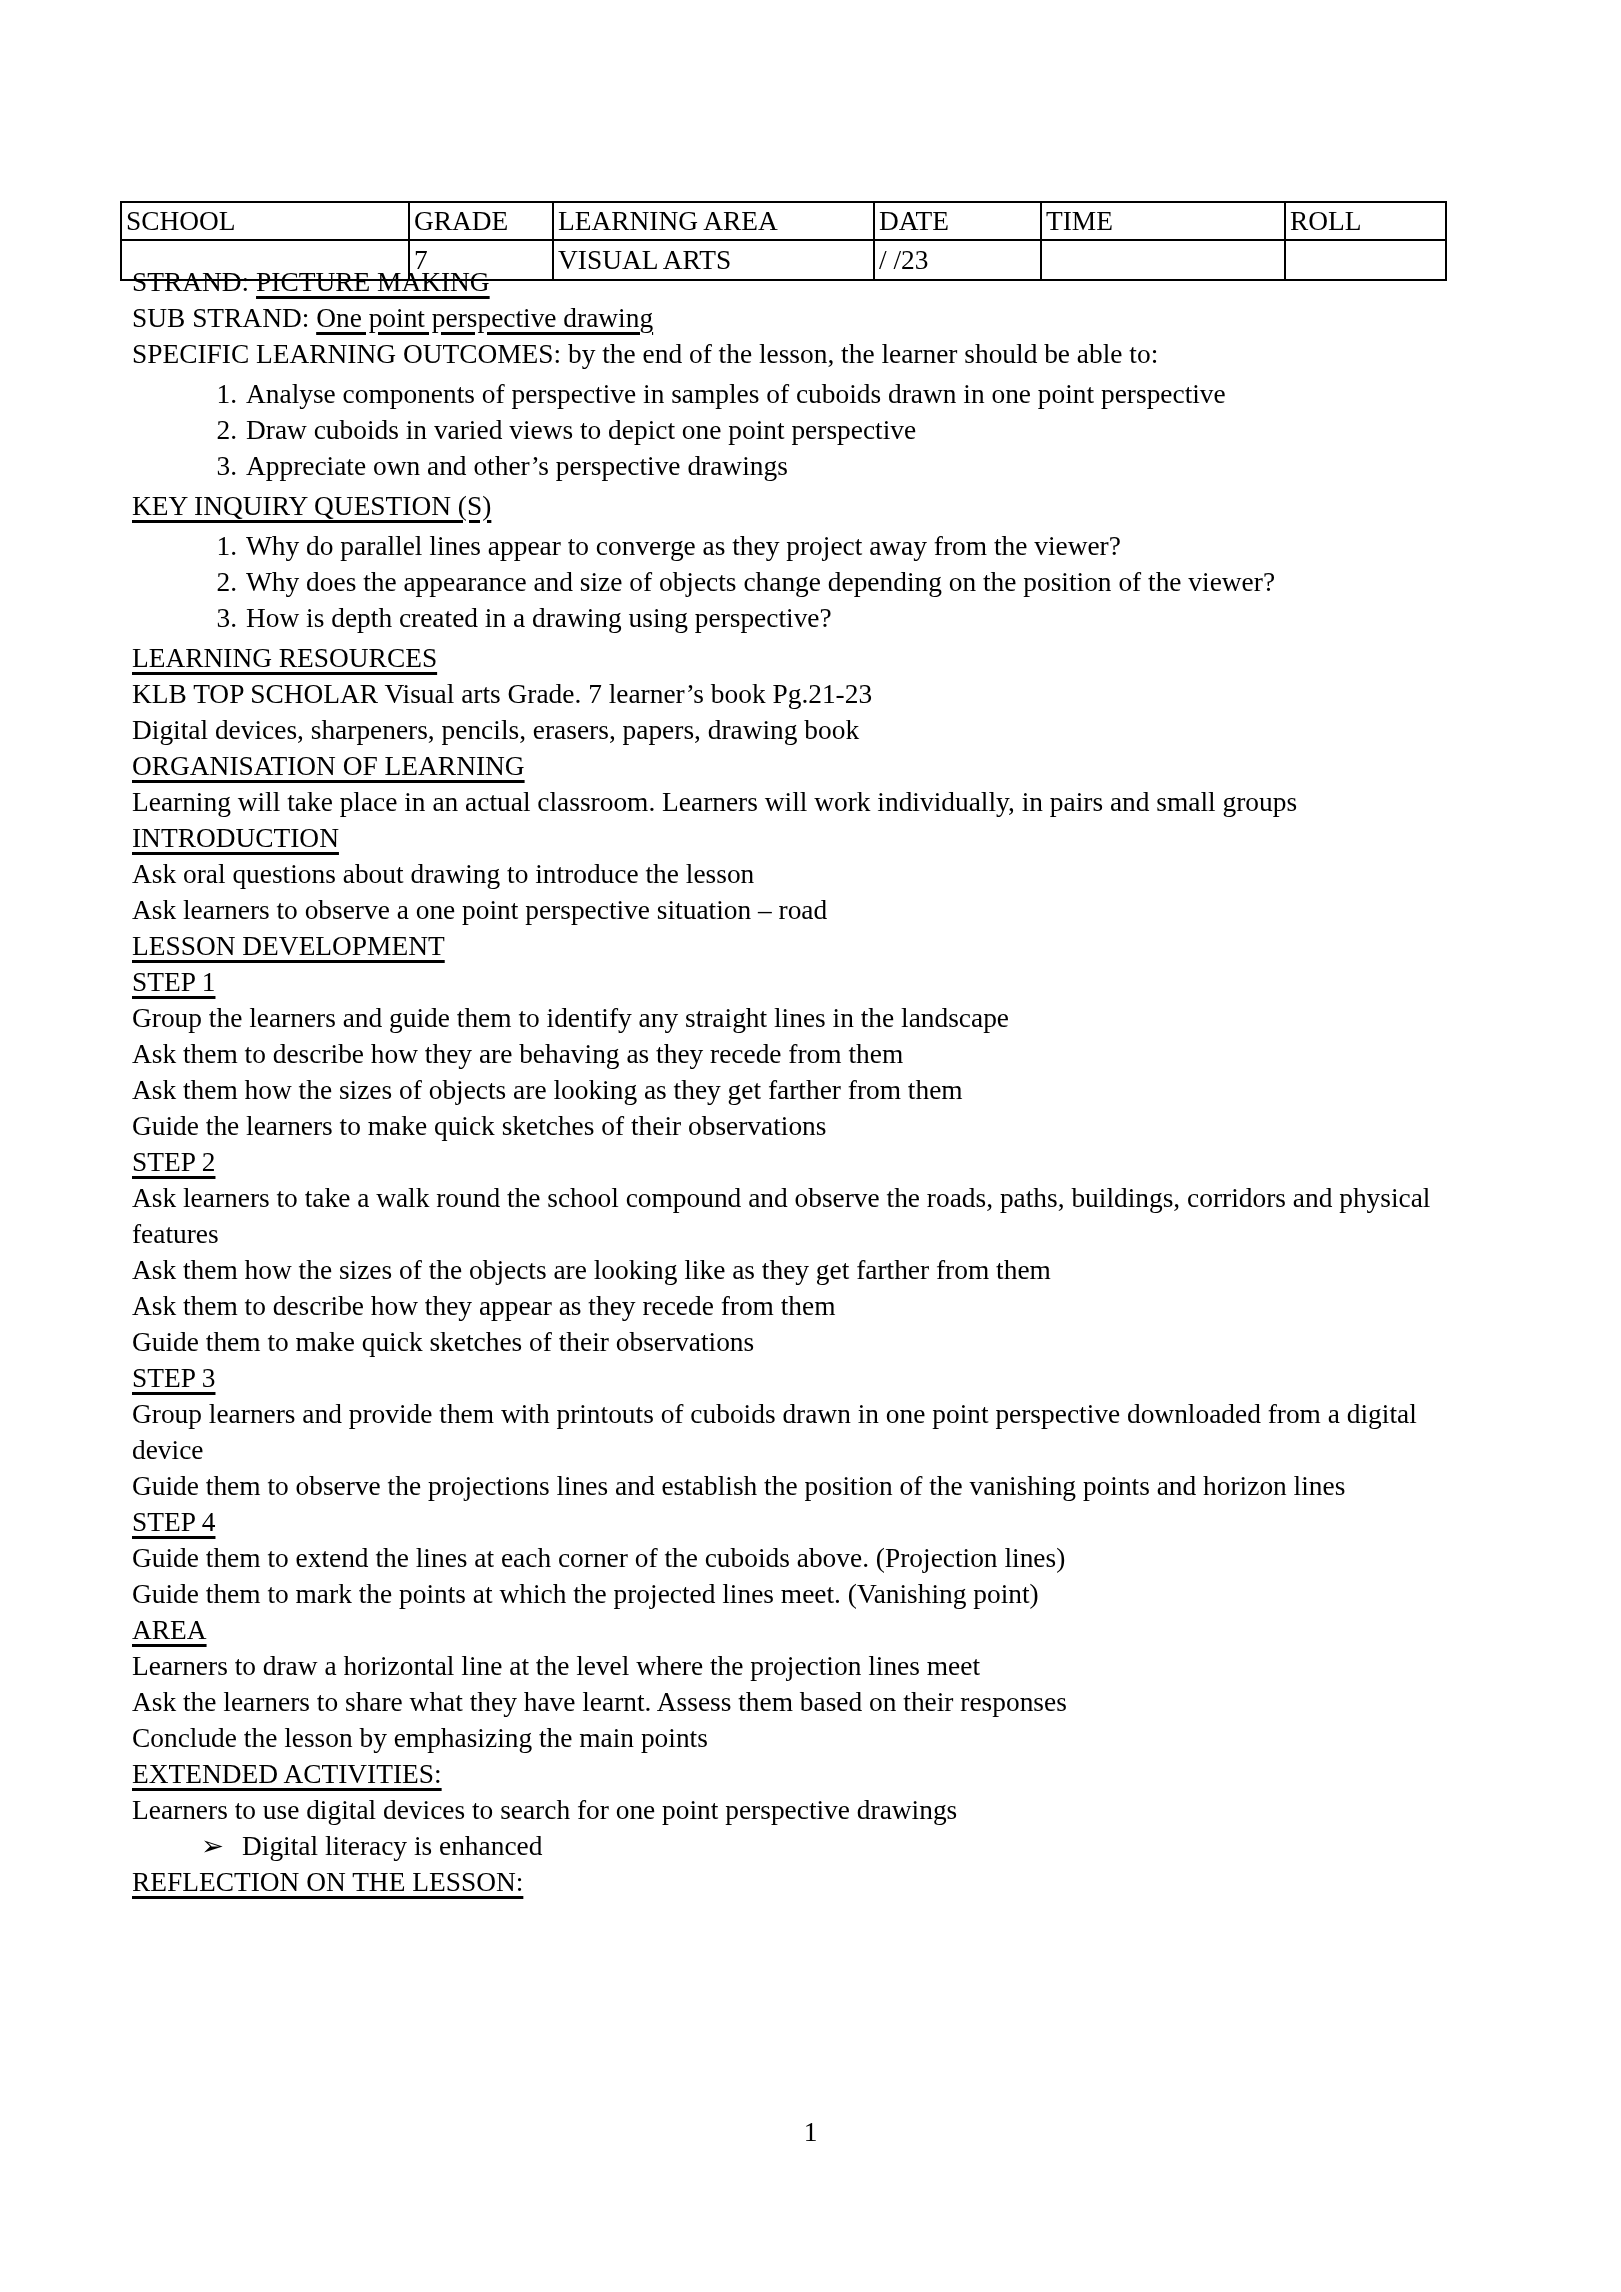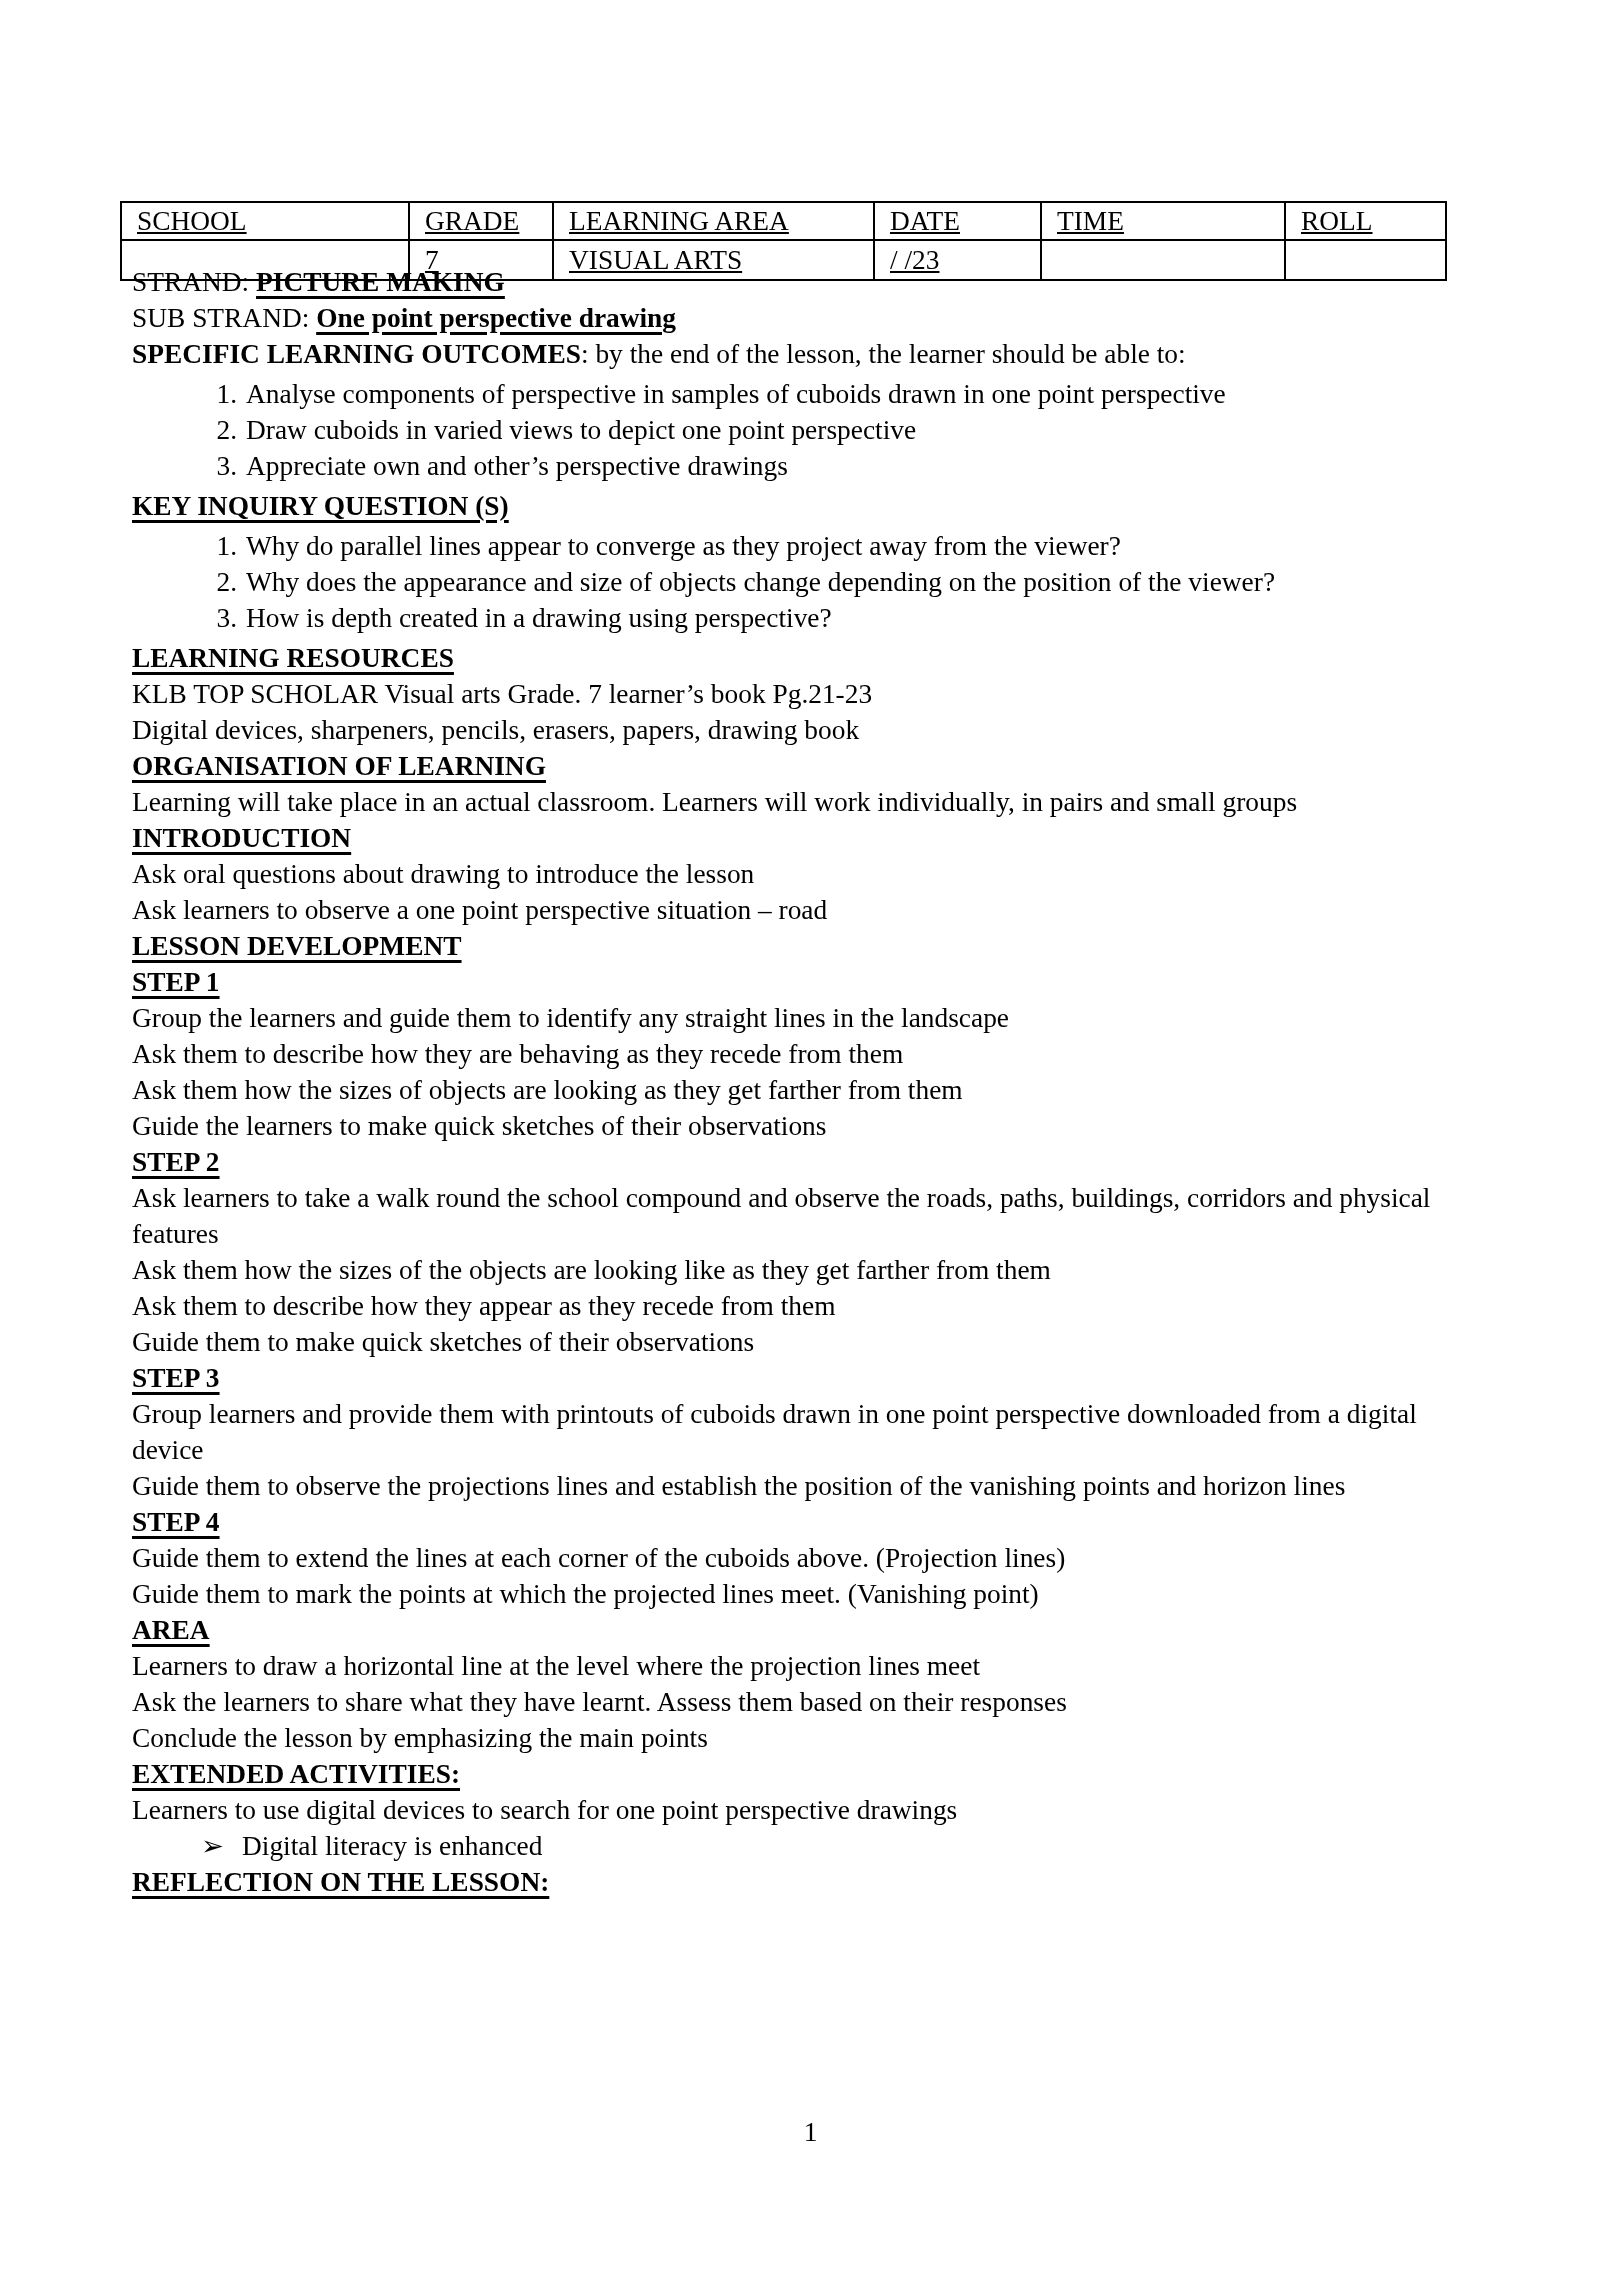--- a/index.html
+++ b/index.html
@@ -9,32 +9,32 @@
     font-family:"Liberation Serif", serif; color:#000;
   }
   .page { position:absolute; inset:0; background:#fff; overflow:hidden; }
 
   table.hdr {
     position:absolute; left:120px; top:201px; width:1324px;
     border-collapse:collapse; table-layout:fixed;
   }
   table.hdr th, table.hdr td {
     border:2px solid #000; font-weight:normal; text-align:left;
-    font-size:27.4px; padding:1px 15px; vertical-align:middle;
-    overflow:hidden; white-space:nowrap;text-decoration:underline;
+    font-size:27.4px; padding:1px 4px; vertical-align:middle;
+    overflow:hidden; white-space:nowrap;
   }
   table.hdr tr.r1 th { height:38px; }
   table.hdr tr.r2 td { height:40px; }
   td.pre { white-space:pre;margin-top:40px; }
 
   .doc {
     position:absolute; left:132px; top:264px; width:1313px;
     font-size:27.4px; line-height:36px;
   }
-  .b { font-weight:bold; }
+  .b { font-weight:normal; }
   .u { text-decoration:underline; text-decoration-thickness:2.5px; text-underline-offset:4.9px; }
   ol { margin:4px; padding-left:108px; }
   ol li { padding-left:2px; }
   .arrow-item { }
   .arrow-glyph { display:inline-block; margin-left:69px; width:41px; }
 
   .pagenum {
     position:absolute; left:0; right:0; top:2117px;
     text-align:center; font-size:27.4px;
   }

